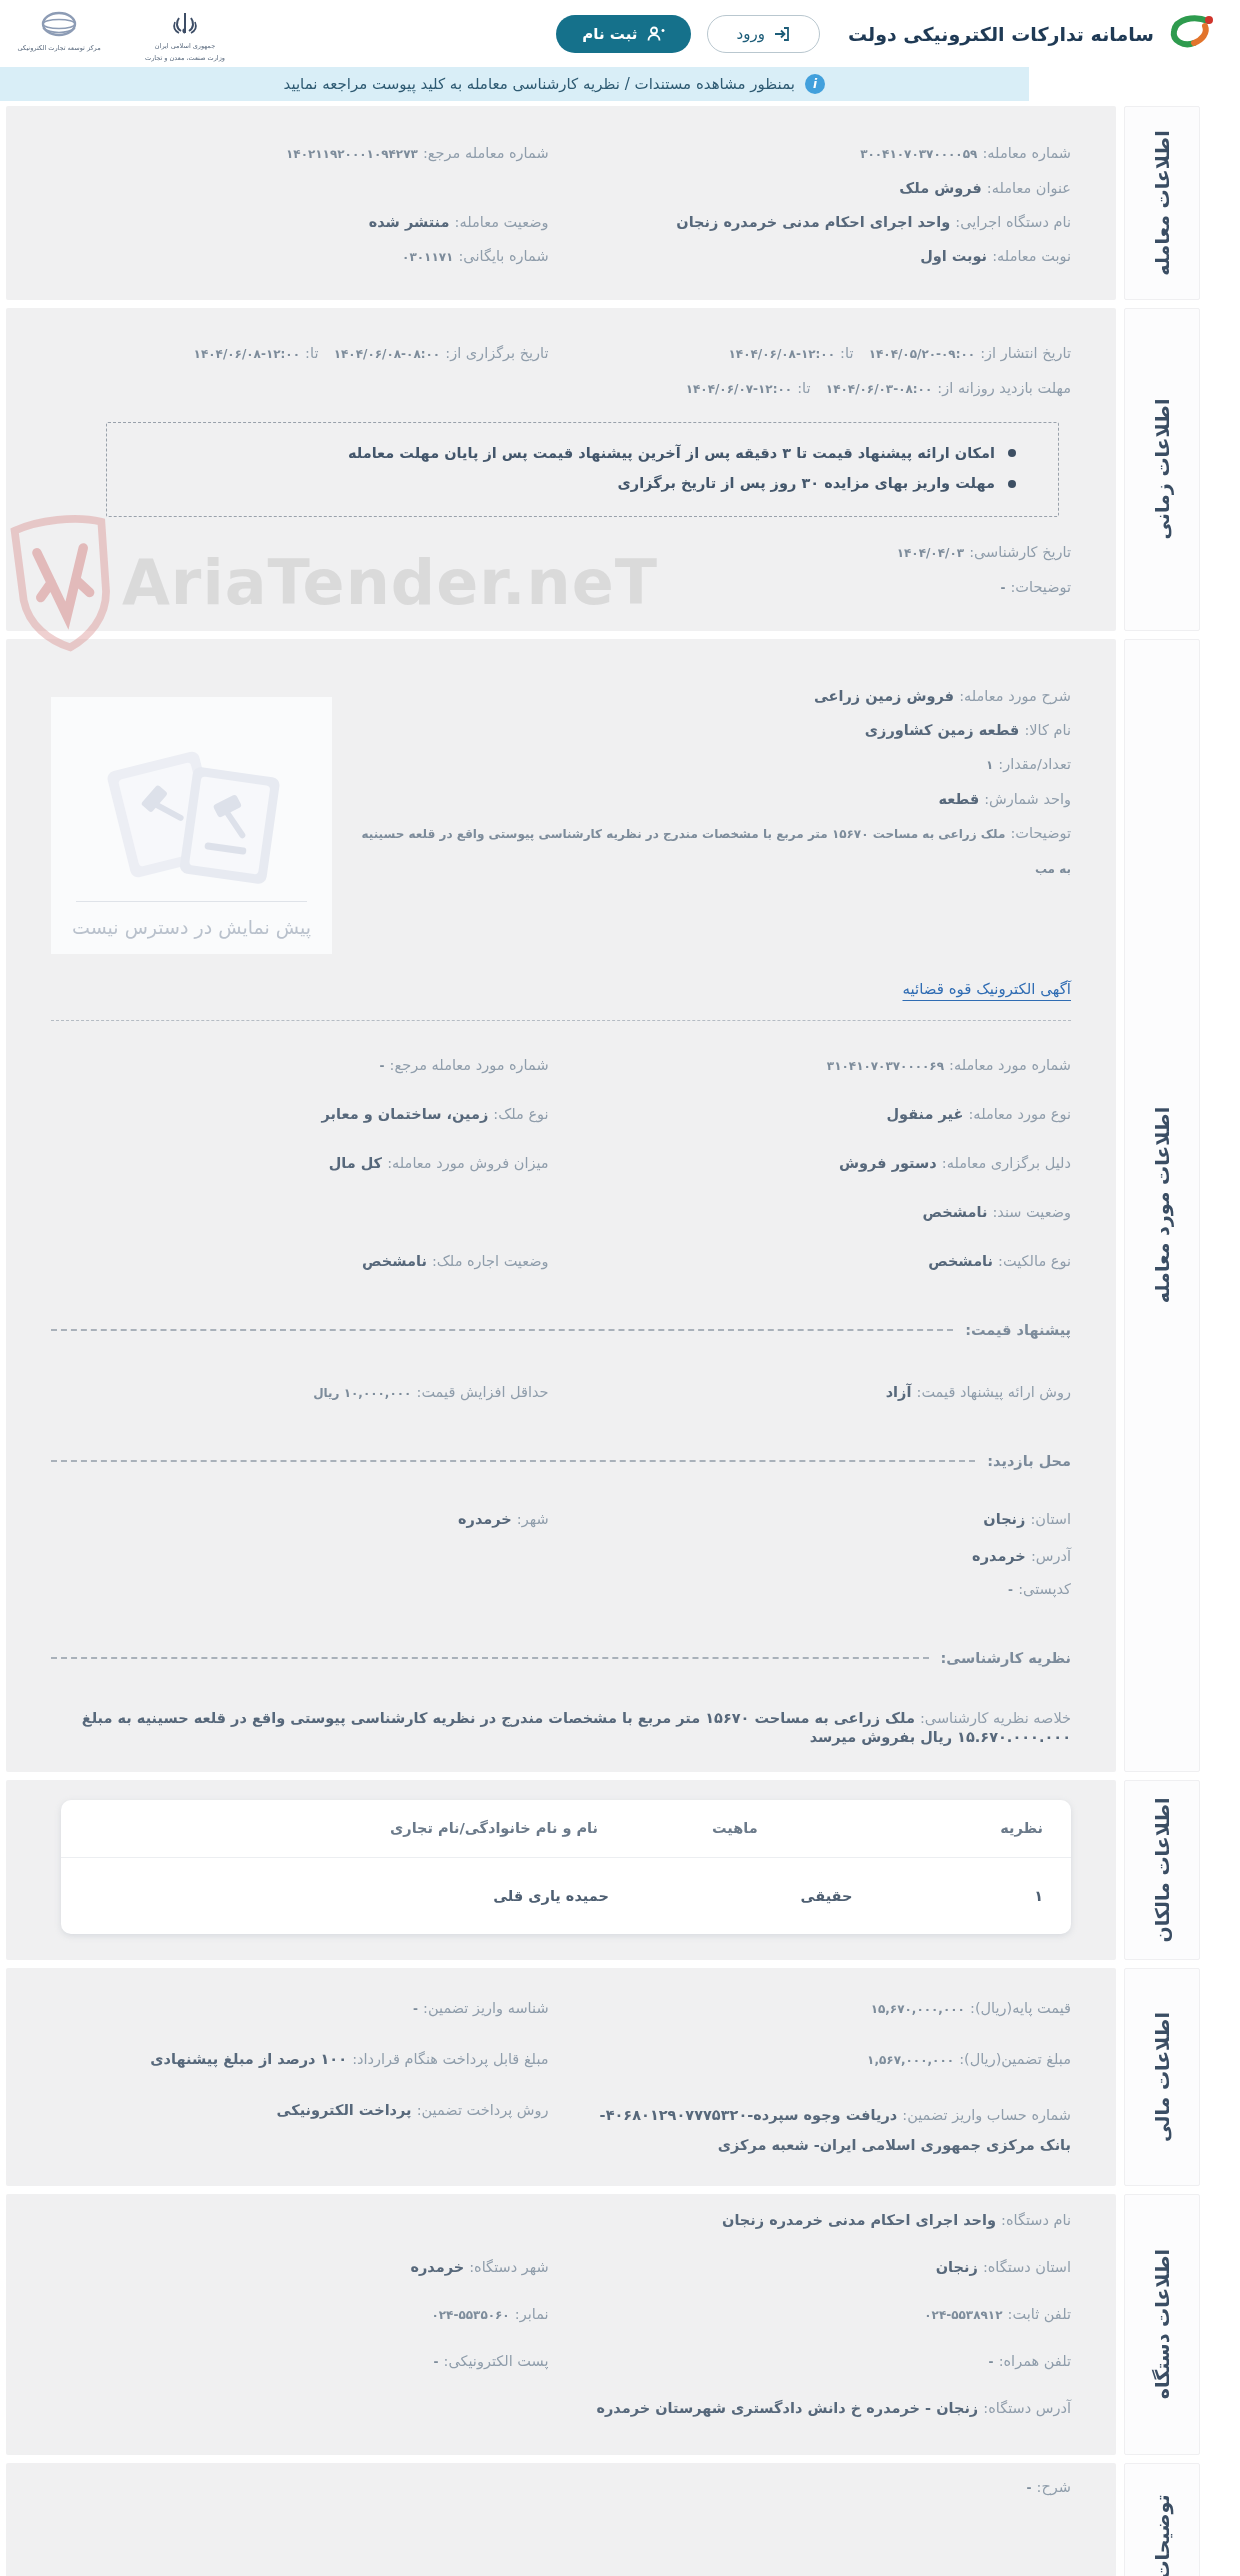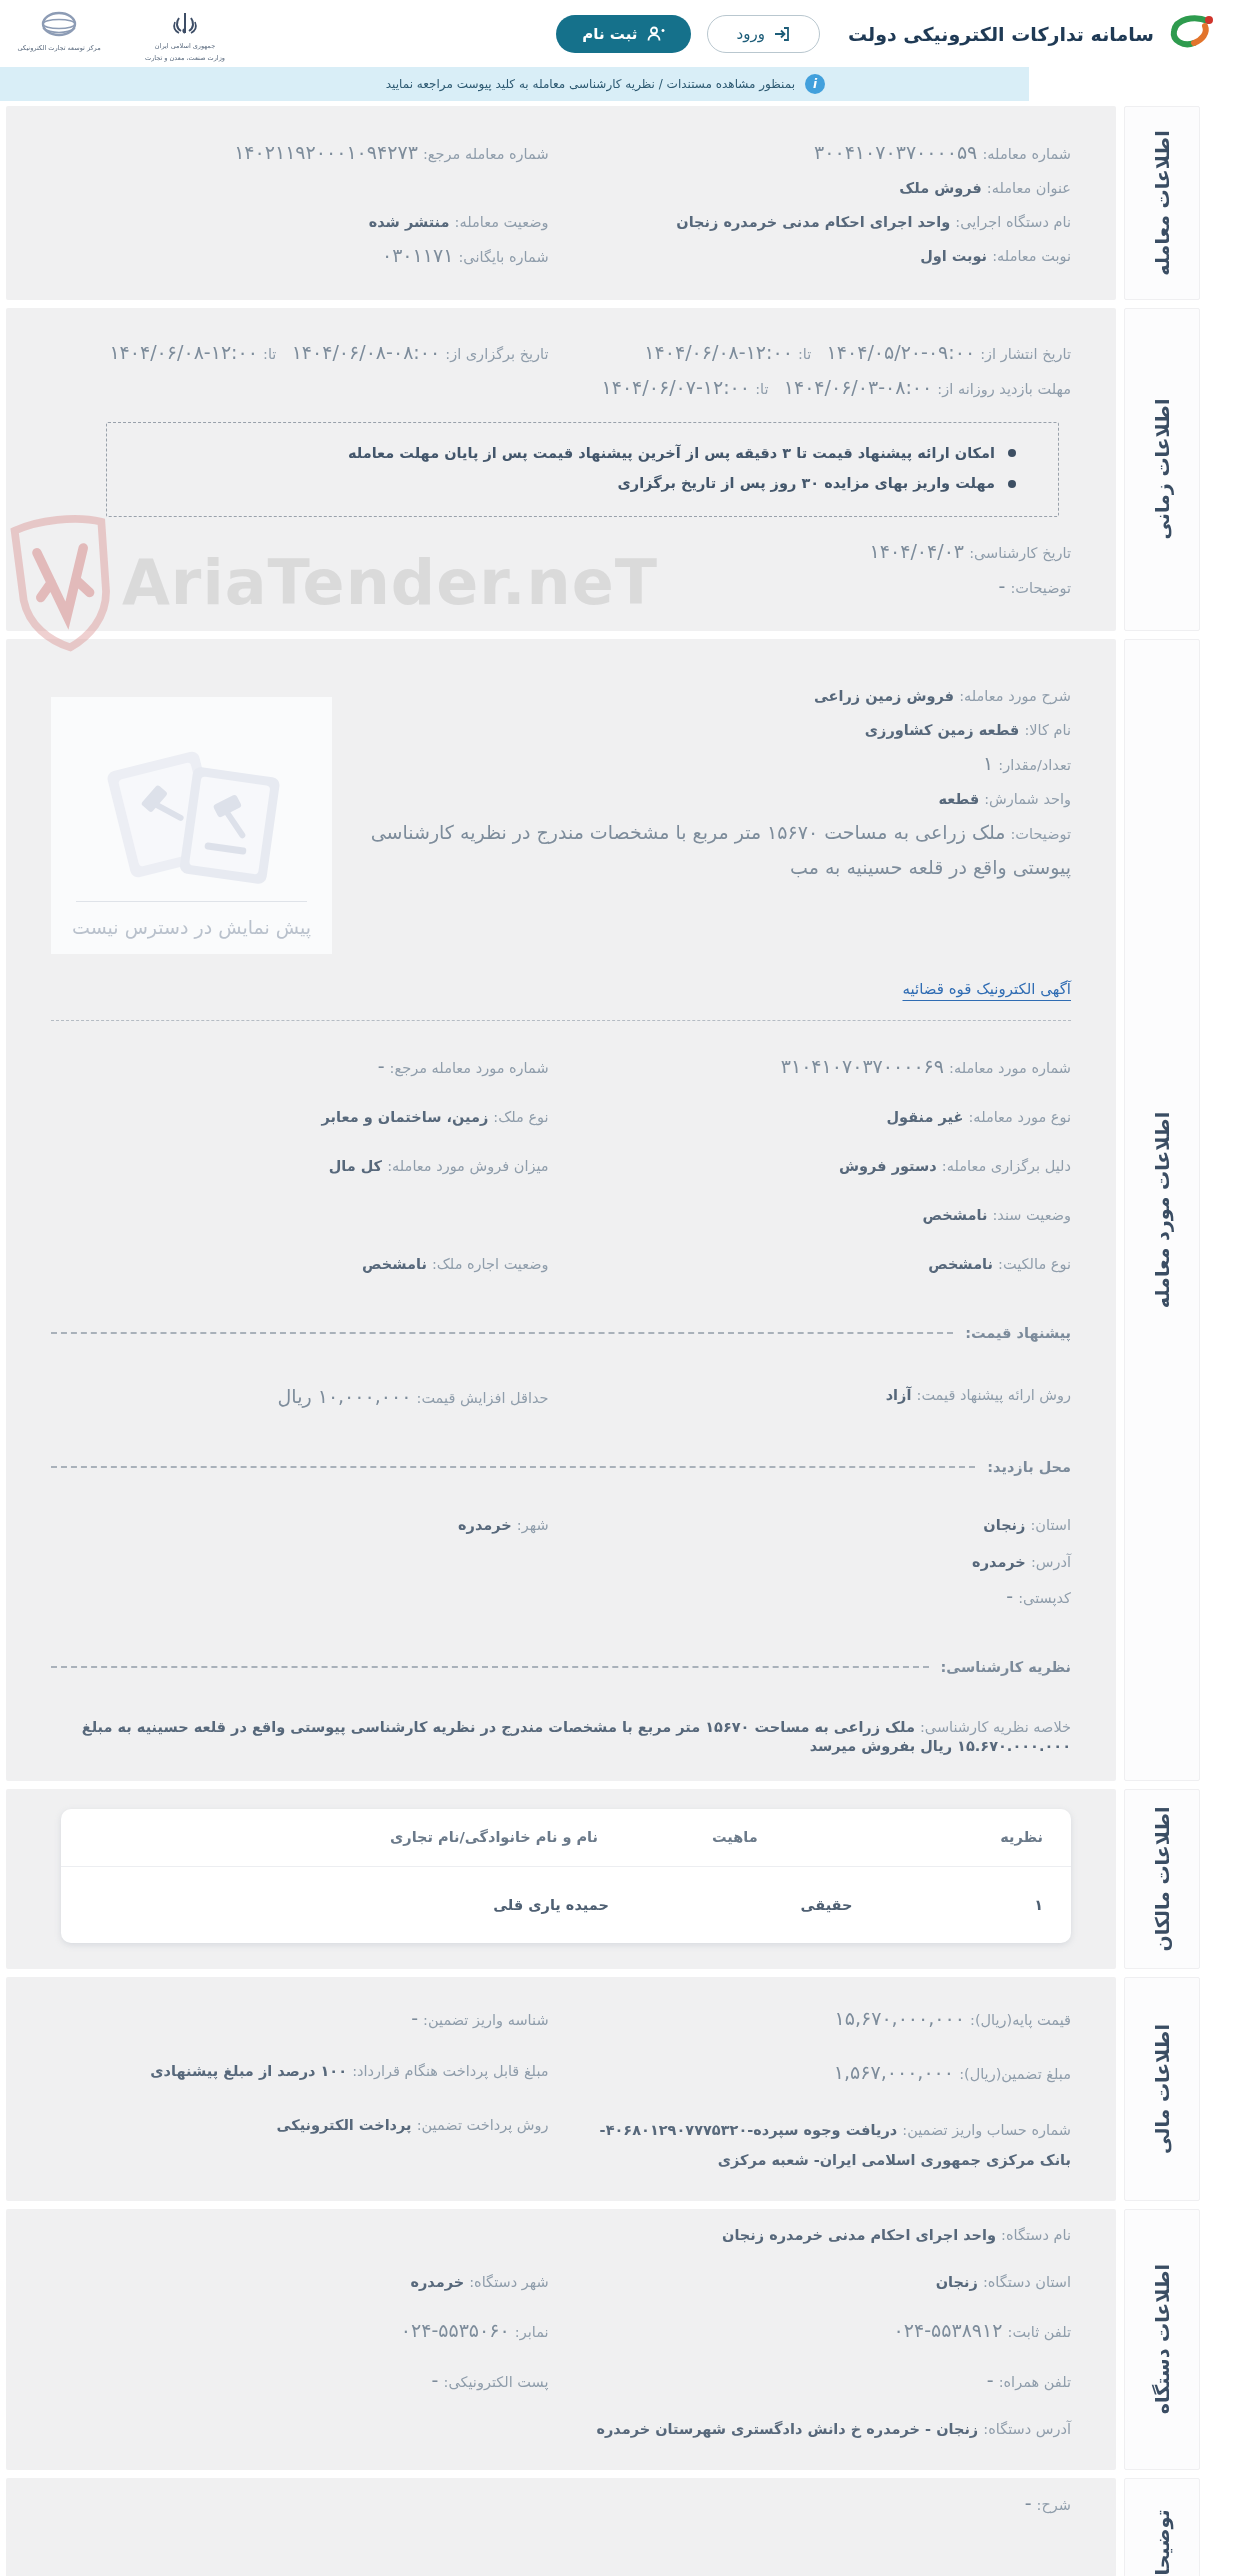--- a/index.html
+++ b/index.html
@@ -18,36 +18,36 @@
   .btn-register { display:flex; align-items:center; gap:9px; background:#15718b; border:none;
                   border-radius:22px; padding:10px 26px; font-size:15px; font-weight:600; color:#fff;
                   cursor:pointer; font-family:inherit; }
   .gov-logos { margin-right:auto; display:flex; align-items:flex-start; gap:26px; padding-top:6px; }
   .logo-block { display:flex; flex-direction:column; align-items:center; gap:2px; width:110px; }
   .logo-block .cap { font-size:6.5px; color:#5a6a7e; text-align:center; line-height:1.5; }
   .notice-wrap { display:flex; justify-content:flex-start; }
   .notice-inner { margin-right:auto; width:calc(100% - 211px); background:#d9eef7; height:34px;
                   display:flex; align-items:center; gap:10px; padding-right:204px; border-radius:4px 0 0 4px; }
   .notice-inner { border-radius:0; }
-  .notice-text { font-size:12px; color:#2e5a72; }
+  .notice-text { font-size:15px; color:#2e5a72; }
   .info-icon { width:20px; height:20px; border-radius:50%; background:#42a0dc; color:#fff; font-size:12px;
                font-weight:700; display:flex; align-items:center; justify-content:center; font-style:italic; }
 
   
   .card { display:flex; gap:8px; margin:0 40px 8px 6px; direction:rtl; }
   .card { margin:0 40px 8px 6px; }
   .page-cards { margin-top:5px; }
   .card-tab { width:76px; background:#fcfcfd; border:1px solid #efeff1; position:relative; border-radius:2px; }
   .card-tab span { position:absolute; top:50%; left:50%; transform:translate(-50%,-50%) rotate(-90deg);
                    white-space:nowrap; font-weight:700; font-size:19px; color:#3a4d63; }
   .card-body { flex:1; background:#f0f0f1; border-radius:2px; padding:26px 45px; position:relative; }
 
   .lb { color:#8f9dab; font-size:14.5px; }
   .vl { color:#57687b; font-size:14.5px; font-weight:600; }
-  .vn { color:#7d8c9b; font-size:19px; }
+  .vn { color:#7d8c9b; font-size:12px;font-weight:bold; }
   .num { direction:ltr; unicode-bidi:isolate; display:inline-block; }
   .row2 { display:grid; grid-template-columns:1.05fr 1fr; align-items:start; }
   .fline { line-height:33px; }
 
   
   .dashed-box { border:1.6px dashed #99a1ab; border-radius:2px; margin:16px 12px 18px 55px;
                 padding:15px 42px 17px 20px; }
   .bullet { display:flex; align-items:center; gap:13px; font-size:14.5px; font-weight:700; color:#43566b;
             line-height:2.1; }
   .dot { width:8px; height:8px; border-radius:50%; background:#3d4f63; flex:0 0 auto; }

